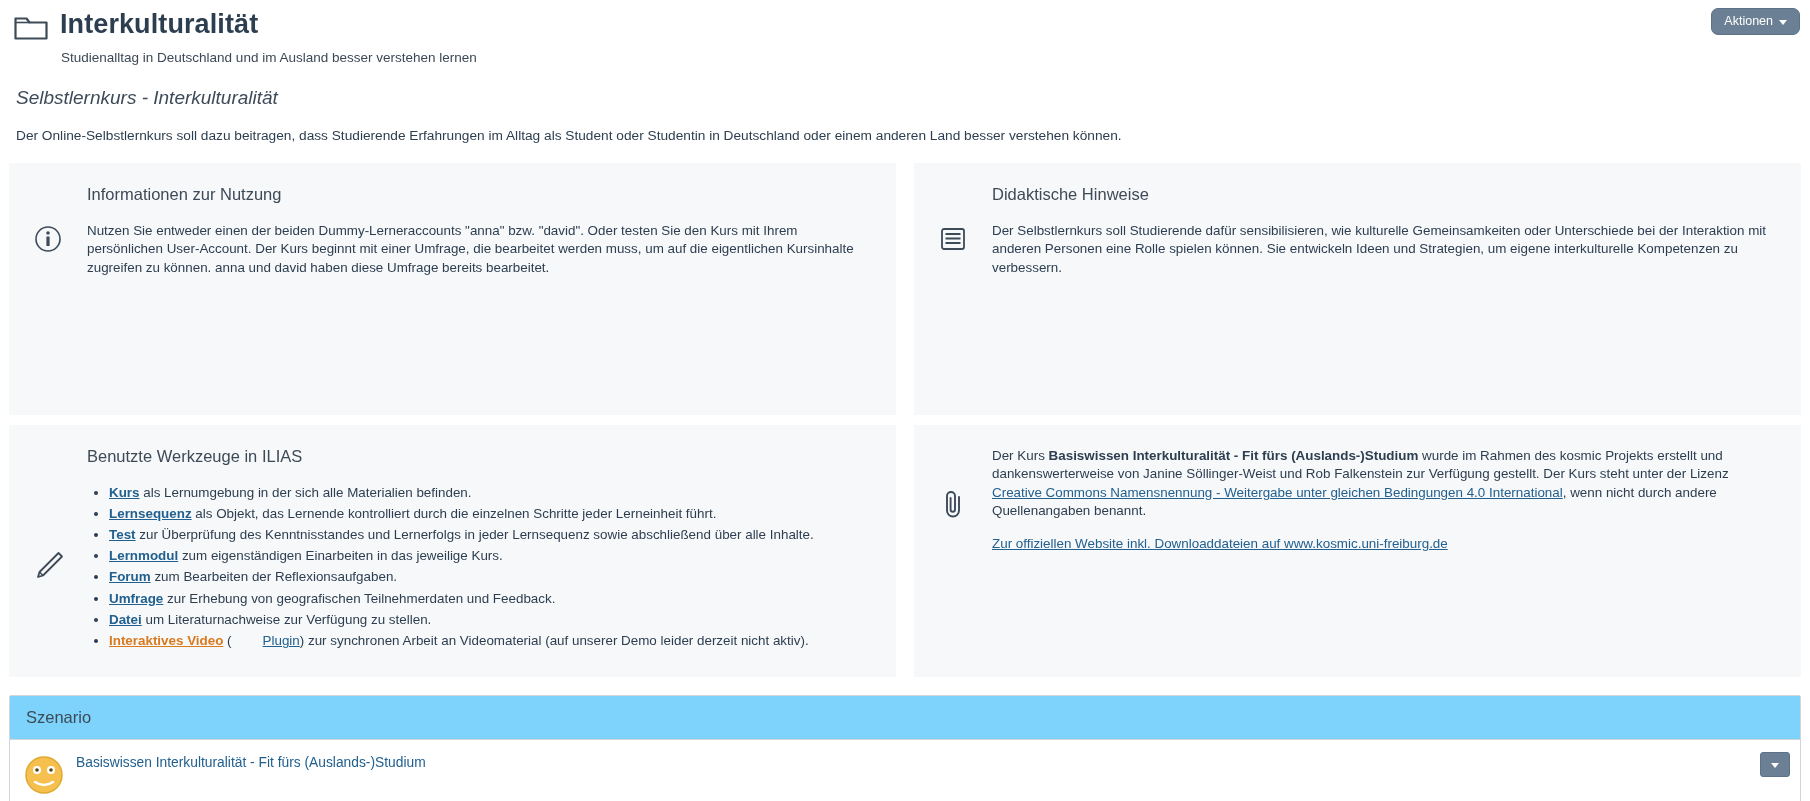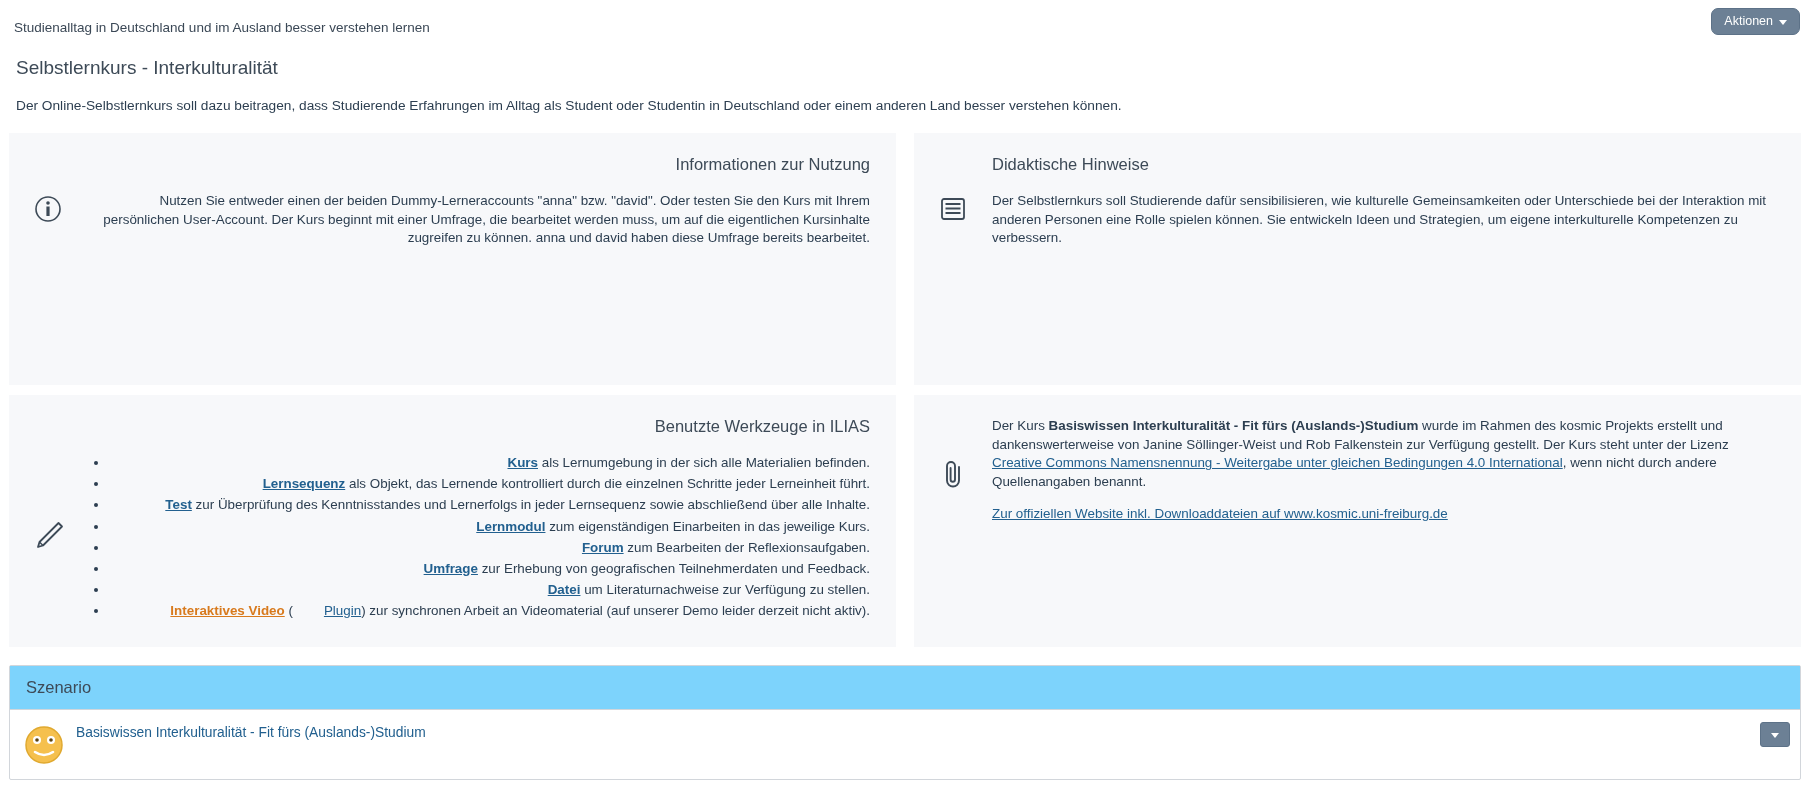--- a/index.html
+++ b/index.html
@@ -35,20 +35,21 @@
     top: 2px;
   }
   .page-title {
     font-size: 27px;
     font-weight: bold;
     color: #2c3e50;
     line-height: 1.1;
     letter-spacing: 0.1px;
   }
   .page-subtitle {
+    margin-left: 47px;
     margin-top: 10px;
     font-size: 13.5px;
     color: #3b4856;
   }
   .actions-button {
     position: absolute;
     top: 8px;
     right: 10px;
     background: #6c8095;
     color: #ffffff;
@@ -71,20 +72,21 @@
     position: relative;
     top: 1px;
   }
 
   
   .intro-heading {
     margin: 22px 0 0 16px;
     font-size: 19px;
     color: #3d4a57;
     font-weight: normal;
+    font-style: italic;
   }
   .intro-text {
     margin: 19px 0 0 2px;
     padding: 0 14px;
     font-size: 13.7px;
     color: #2c3e50;
   }
 
   
   .grid {
@@ -94,21 +96,21 @@
     flex-wrap: wrap;
     gap: 0;
   }
   .card {
     background: #f7f8fa;
     width: 50%;
     padding: 22px 26px 20px 26px;
     position: relative;
     margin-bottom: 10px;
   }
-  .card.left { border-right: 9px solid #ffffff; text-align: right; }
+  .card.left { border-right: 9px solid #ffffff; }
   .card.right { border-left: 9px solid #ffffff; }
   .card-row {
     display: flex;
     align-items: flex-start;
   }
   .card-heading {
     font-size: 16.5px;
     color: #3d4a57;
     margin: 0 0 18px 52px;
     font-weight: normal;
@@ -218,20 +220,29 @@
     justify-content: center;
     cursor: pointer;
   }
 </style>
 </head>
 <body>
 
 <div class="page">
 
   <div class="header">
+    <div class="title-row">
+      <span class="folder-icon">
+        <svg width="34" height="28" viewBox="0 0 34 28">
+          <path d="M1.5 5.5 L1.5 25.5 L32.5 25.5 L32.5 9.5 L15.5 9.5 L12.5 5.5 Z" fill="none" stroke="#3d4a57" stroke-width="2.2" stroke-linejoin="round"></path>
+          <path d="M1.5 9.5 L15.5 9.5" fill="none" stroke="#3d4a57" stroke-width="1.6"></path>
+        </svg>
+      </span>
+      <div class="page-title">Interkulturalität</div>
+    </div>
     <div class="page-subtitle">Studienalltag in Deutschland und im Ausland besser verstehen lernen</div>
     <button class="actions-button">
       <span>Aktionen</span>
       <span class="caret-down"></span>
     </button>
   </div>
 
   <div class="intro-heading">Selbstlernkurs - Interkulturalität</div>
   <div class="intro-text">Der Online-Selbstlernkurs soll dazu beitragen, dass Studierende Erfahrungen im Alltag als Student oder Studentin in Deutschland oder einem anderen Land besser verstehen können.</div>
 

